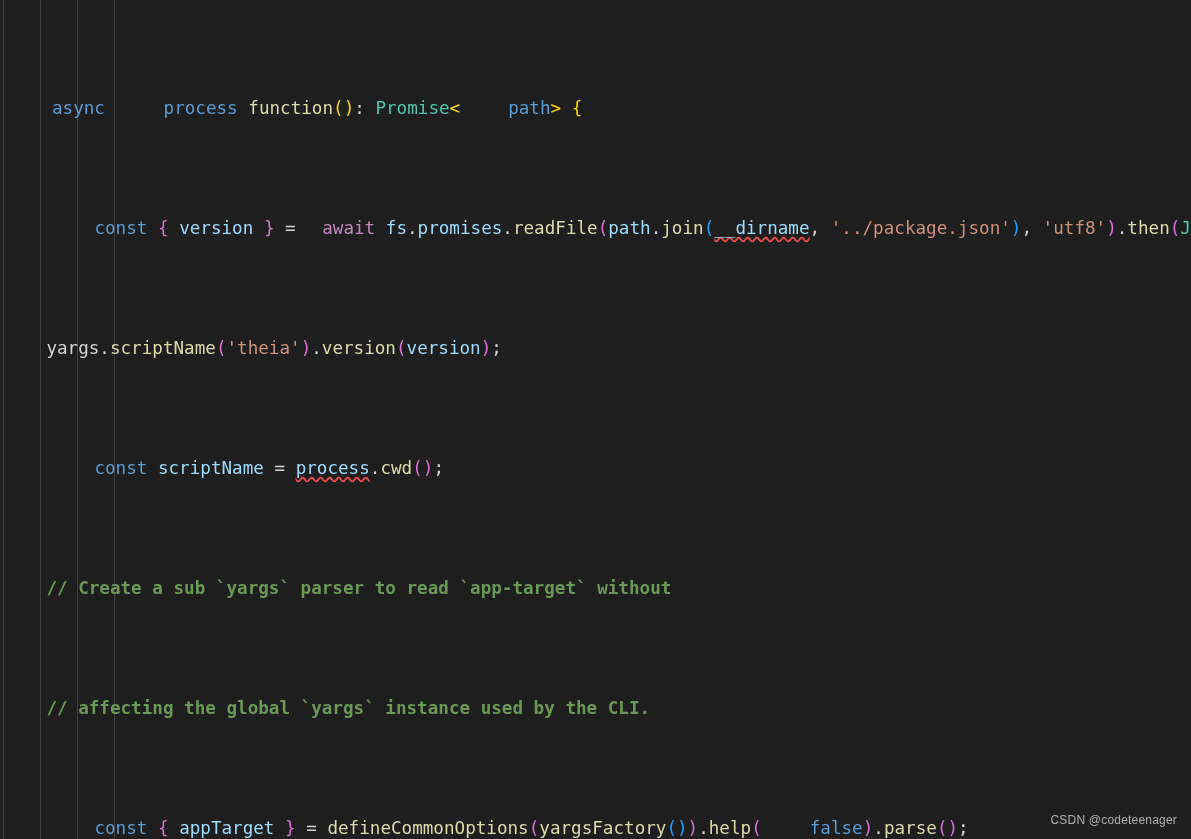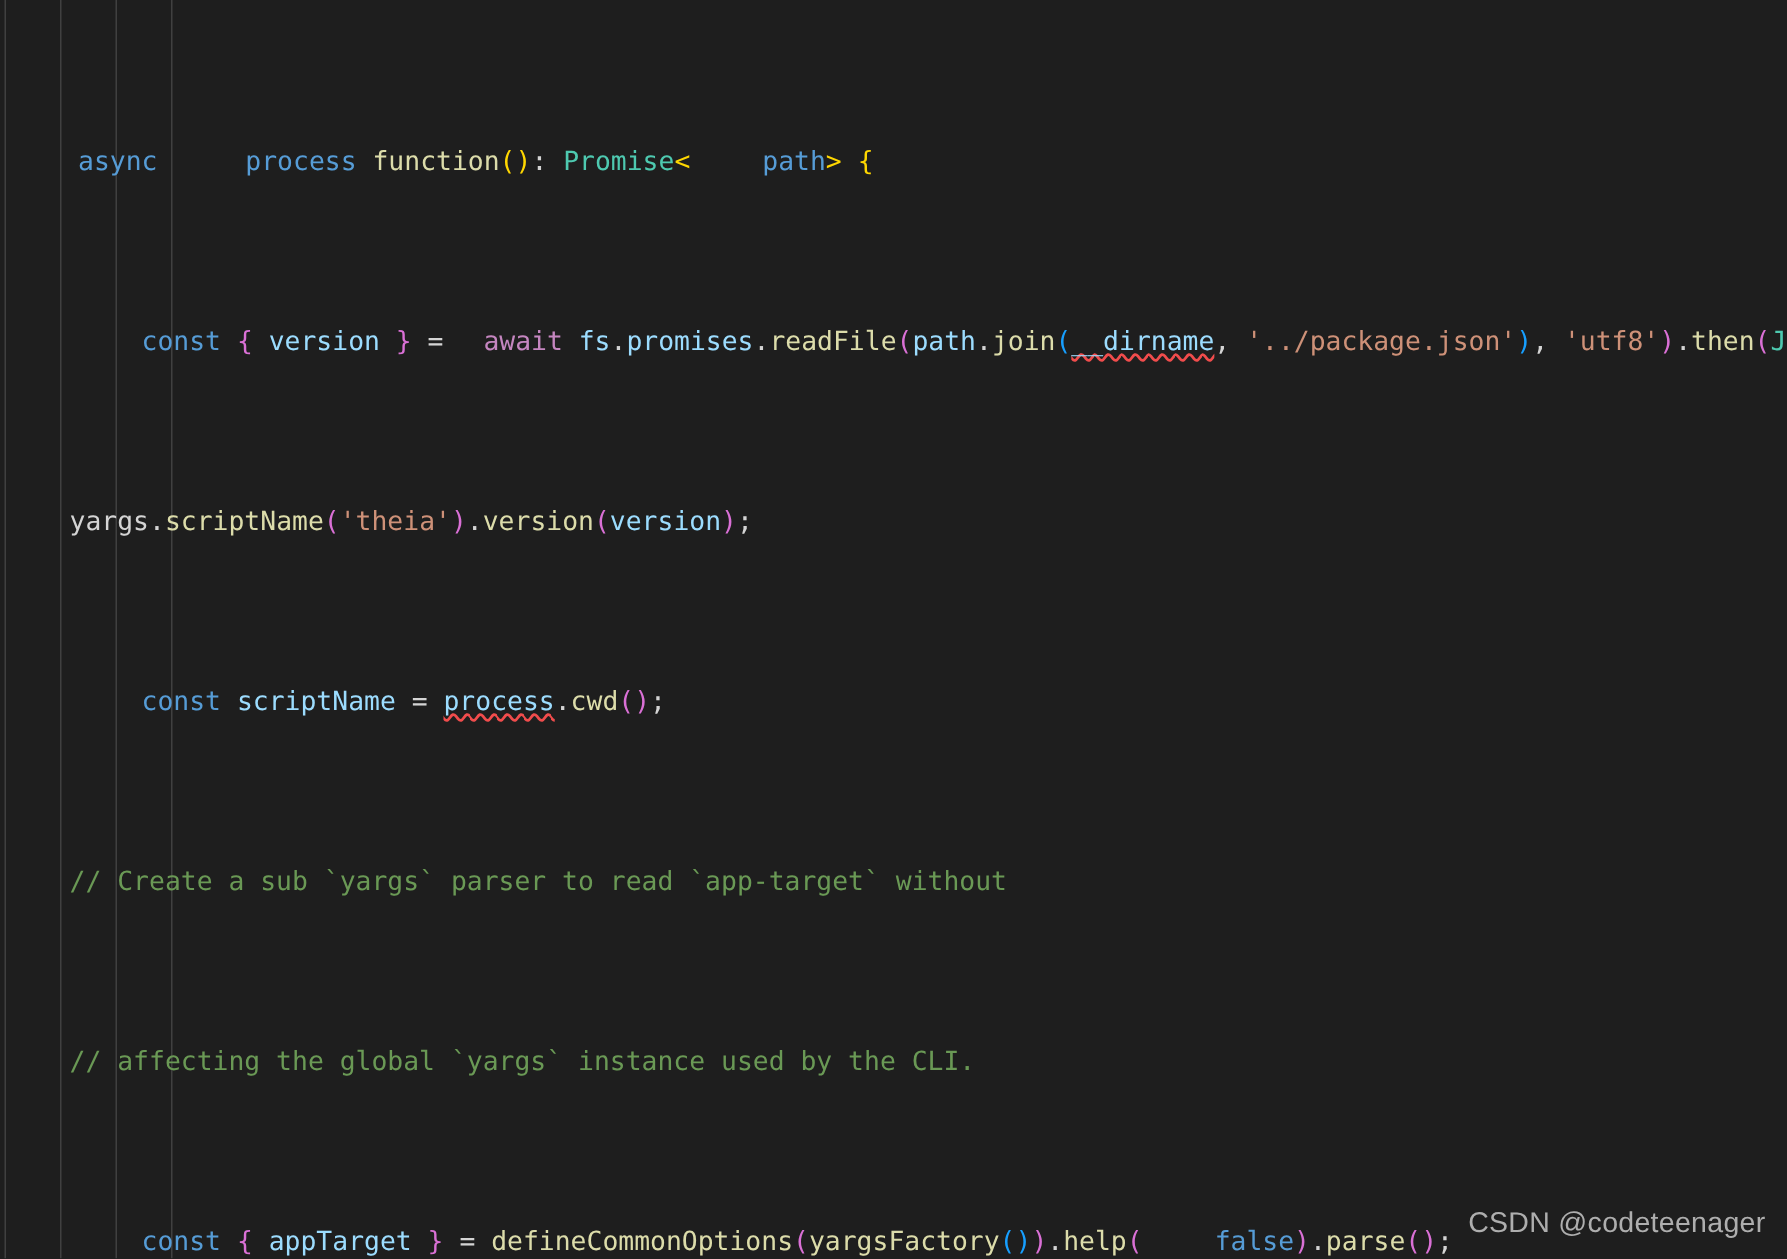--- a/index.html
+++ b/index.html
@@ -61,42 +61,42 @@
     padding-left: 4px;
   }
 
   
   .kw    { color: #569cd6; margin-left: 48px; }  
   .kw2   { color: #c586c0; margin-left: 16px; }  
   .fn    { color: #dcdcaa; }  
   .typ   { color: #4ec9b0; }  
   .var   { color: #9cdcfe; }  
   .str   { color: #ce9178; }  
-  .cm    { color: #6a9955; }
+  .cm    { color: #6a9955; font-weight: bold; }
   .plain { color: #d4d4d4; }
   .op    { color: #d4d4d4; }
   .p0    { color: #ffd700; }  
   .p1    { color: #da70d6; }  
   .p2    { color: #179fff; }
 
   
   .squig {
     text-decoration: underline wavy #f14c4c;
     text-decoration-skip-ink: none;
     text-underline-offset: 2px;
   }
 
   
   #watermark {
     position: absolute;
     right: 14px;
     bottom: 12px;
     color: #c8c8c8;
     font-family: "Liberation Sans", sans-serif;
-    font-size: 19px;
+    font-size: 12px;
     opacity: 0.85;
     letter-spacing: 0.2px;
     pointer-events: none;
   }
 </style>
 </head>
 <body>
 
 <div id="editor">
 

